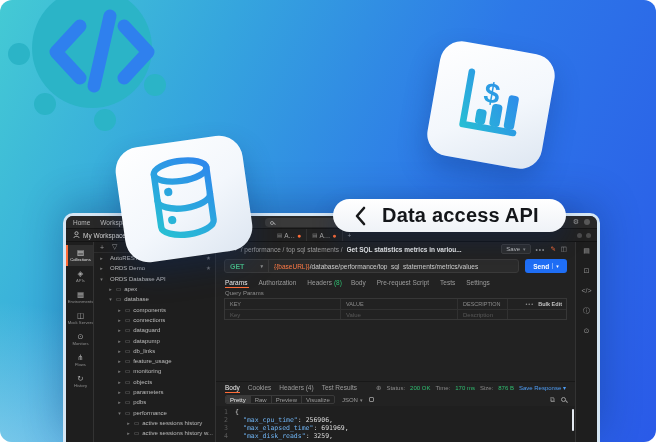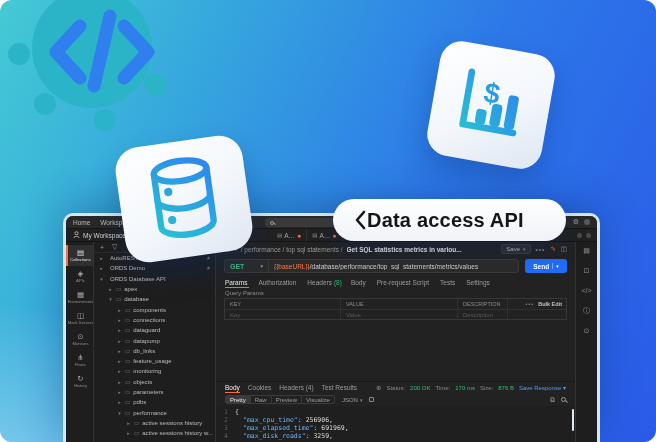--- a/index.html
+++ b/index.html
@@ -7,23 +7,23 @@
   .stage{position:relative;width:656px;height:442px;overflow:hidden;border-radius:12px;
     background:linear-gradient(115deg,#44cad4 0%,#35a5de 28%,#2d78e8 60%,#2a5ae8 100%);
     font-family:"Liberation Sans",sans-serif}
   .glow{position:absolute;inset:0;background:radial-gradient(430px 300px at -4% 110%,rgba(210,242,252,.55),rgba(210,242,252,0) 62%);pointer-events:none}
   .gear{position:absolute;left:-8px;top:-14px;z-index:1}
   .card{position:absolute;z-index:20;border-radius:24px;
     background:linear-gradient(150deg,#ffffff 0%,#f3f7fc 55%,#dde6f1 100%);
     box-shadow:0 14px 28px rgba(10,45,110,.30);display:flex;align-items:center;justify-content:center}
   .card.db{left:120px;top:141px;width:128px;height:116px;transform:rotate(-8deg)}
   .card.chart{left:433px;top:47px;width:116px;height:116px;transform:rotate(10deg);border-radius:22px}
-  .badge{position:absolute;left:333px;top:199px;width:233px;height:42px;border-radius:21px;z-index:30;
+  .badge{position:absolute;left:333px;top:199px;width:233px;height:33px;border-radius:21px;z-index:30;
     background:linear-gradient(180deg,#ffffff,#eff2f7);box-shadow:0 10px 22px rgba(10,40,100,.30);
-    display:flex;align-items:center;padding-left:21px;gap:0}
+    display:flex;align-items:center;padding-left:21px;gap:15px}
   .badge-label{font-size:20px;font-weight:bold;color:#14161a;letter-spacing:.2px}
 
   
   .window{position:absolute;left:63px;top:213px;width:537px;height:229px;z-index:10;
     background:#1f1f1f;border:3px solid #d5e6f4;border-bottom:none;border-radius:10px 10px 0 0;
     box-shadow:0 -8px 40px rgba(8,30,80,.30);display:flex;flex-direction:column;color:#b5b5b5;overflow:hidden}
   .topbar{height:13px;flex:none;background:#282828;border-bottom:1px solid #161616;display:flex;align-items:center;
     padding:0 7px;gap:10px;font-size:6.5px;color:#b9b9b9;position:relative}
   .tb-link{white-space:nowrap}
   .dd{font-size:5px;color:#8a8a8a}

